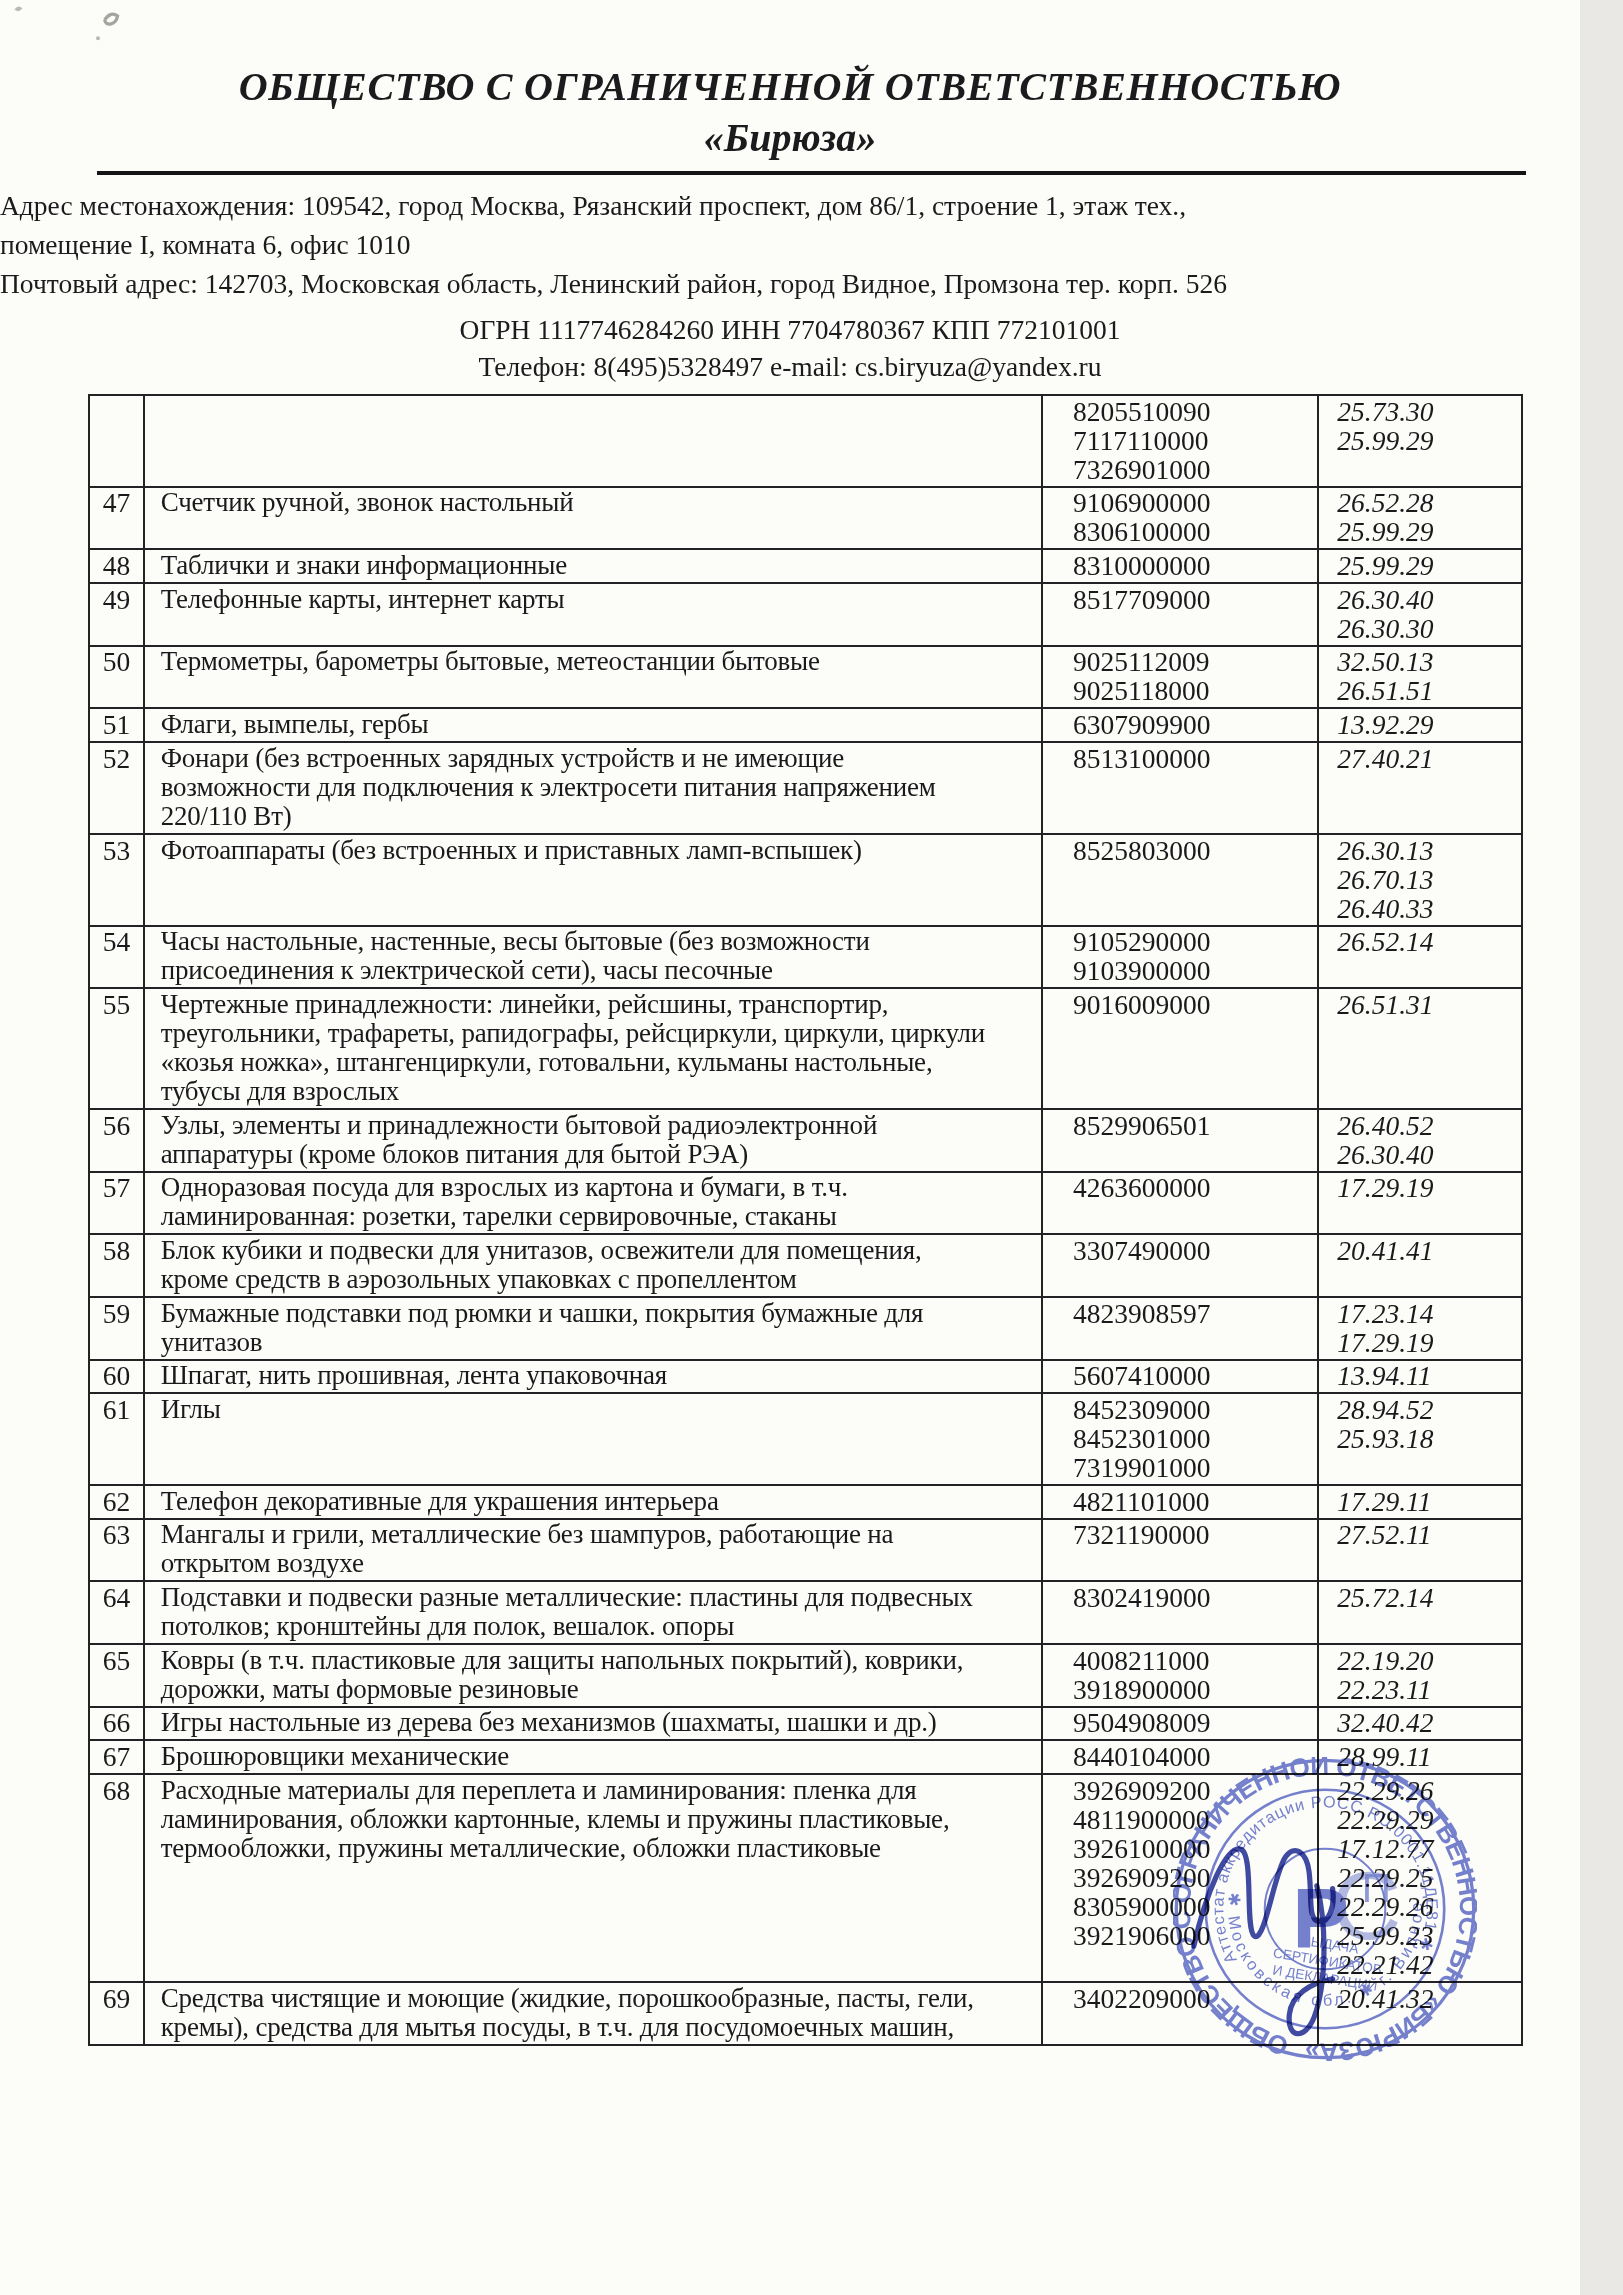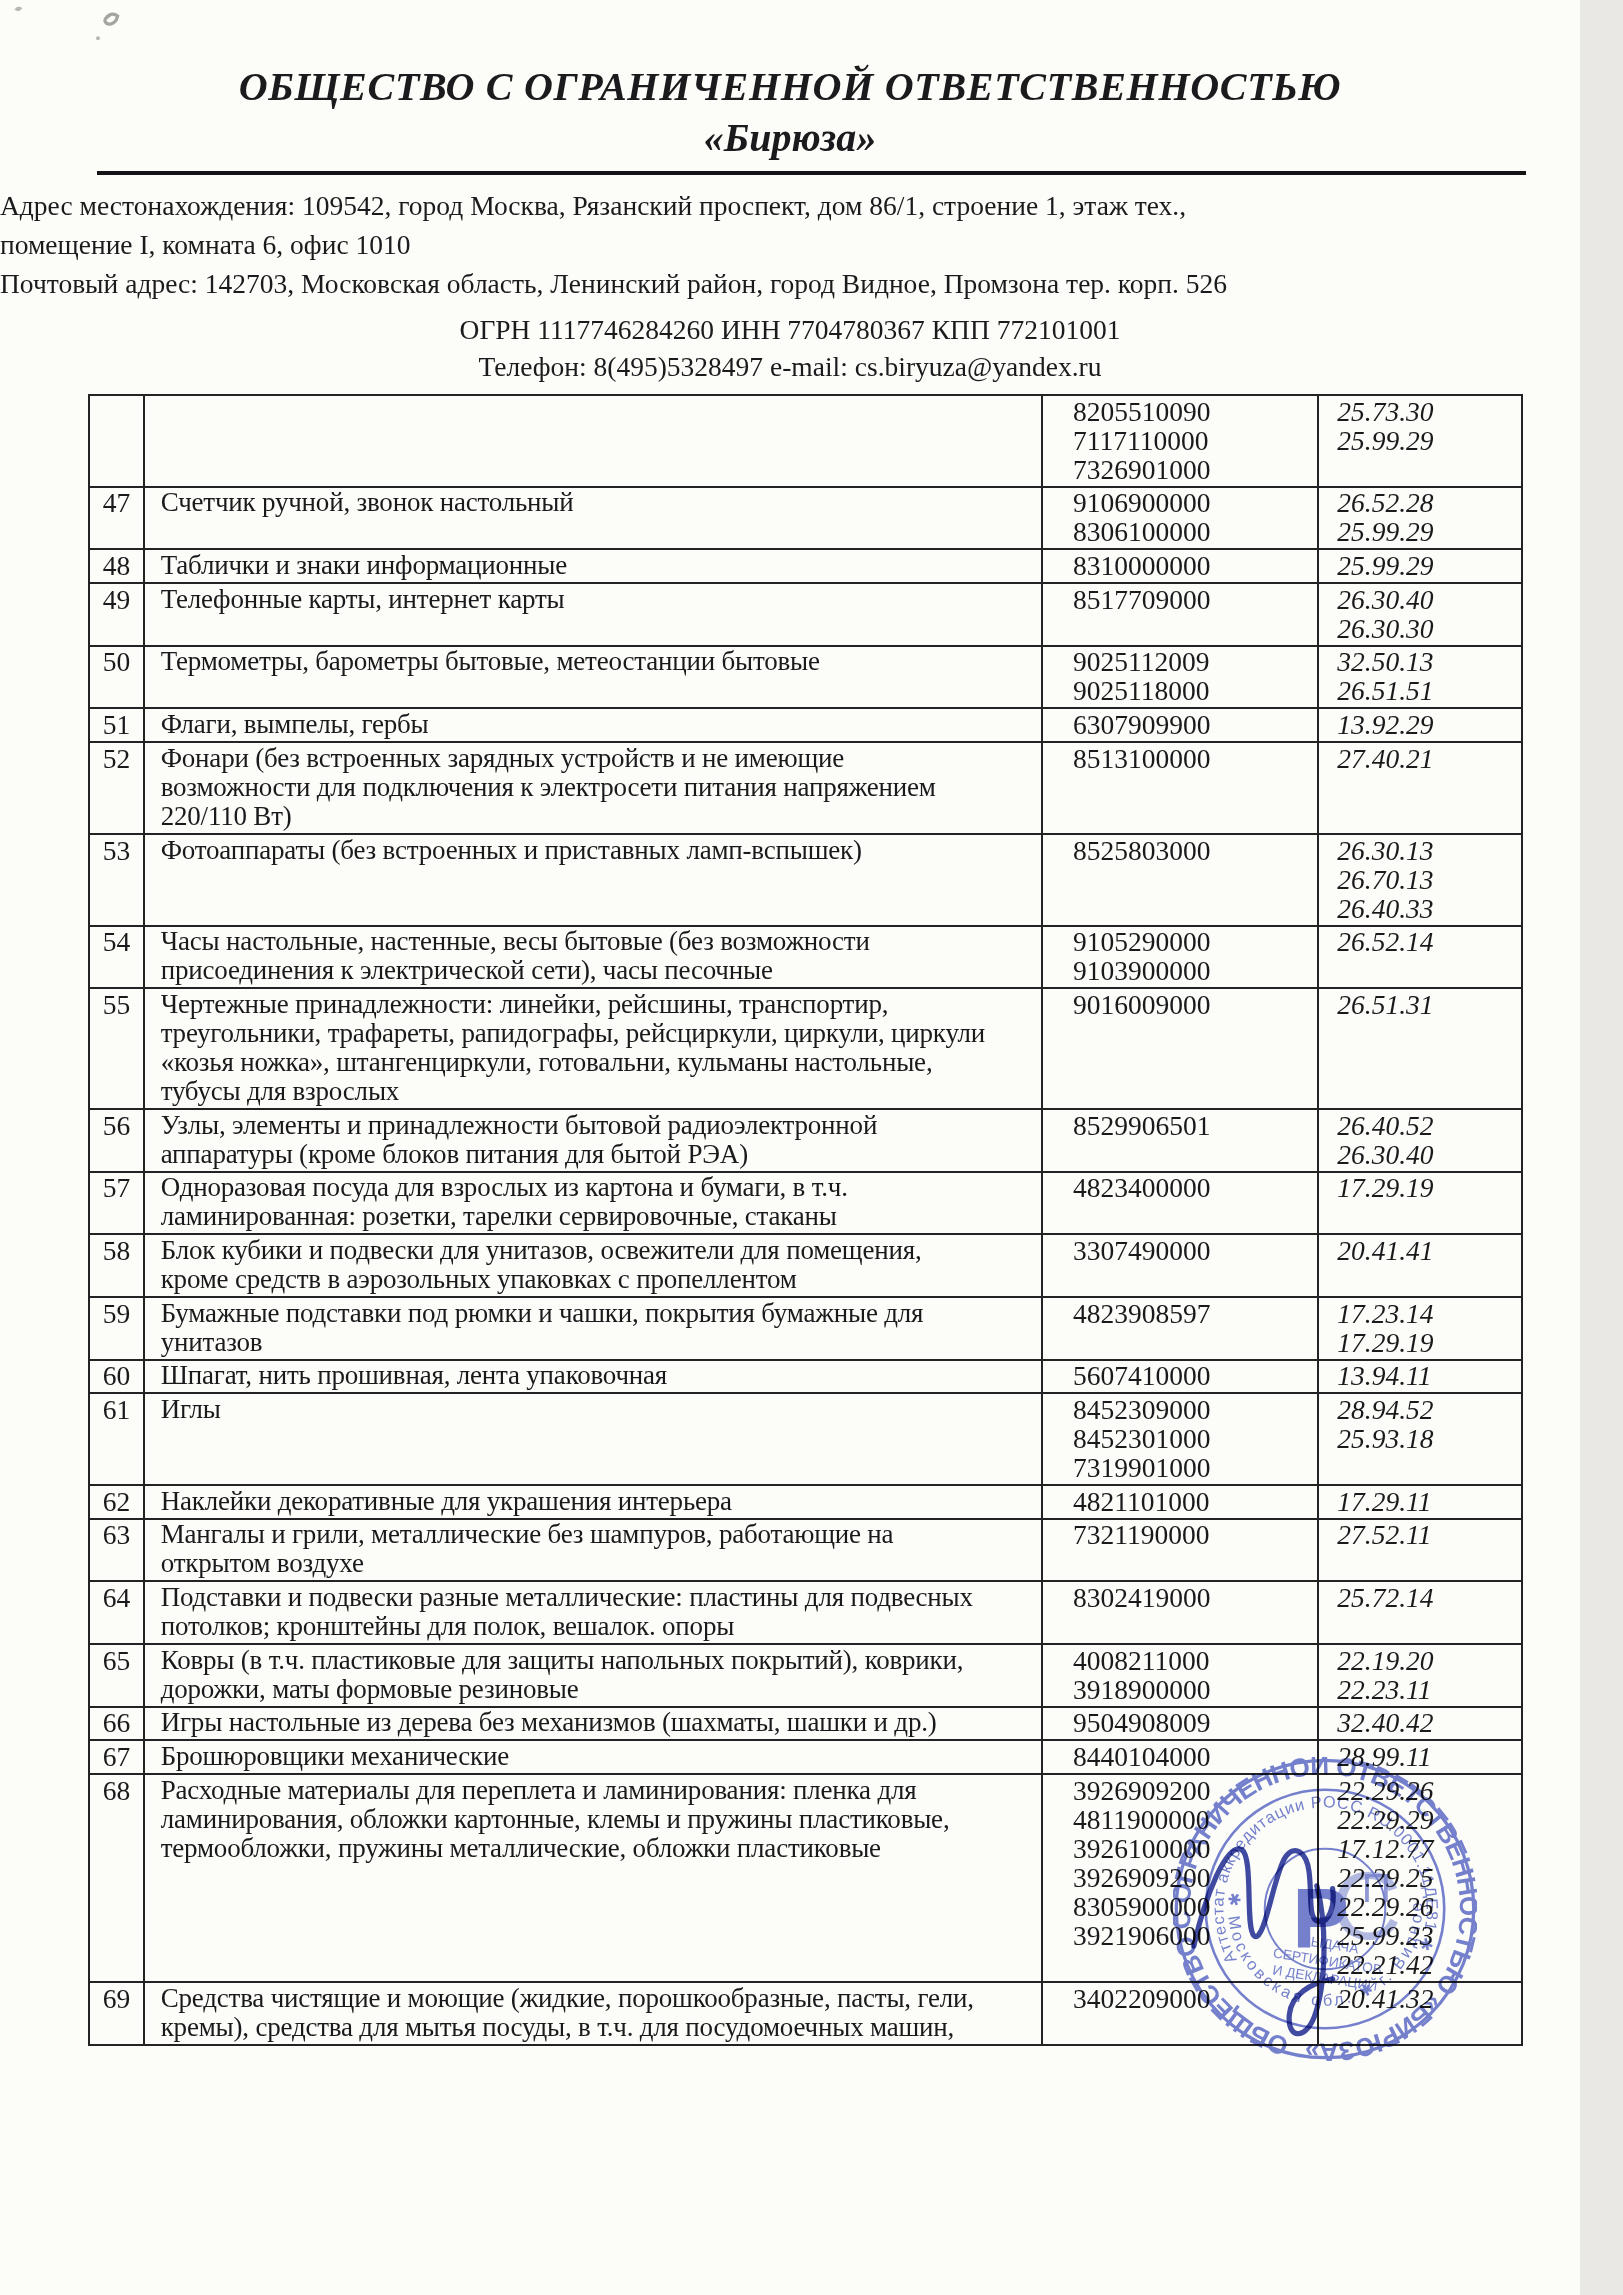--- a/index.html
+++ b/index.html
@@ -263,21 +263,21 @@
         </tr>
         <tr>
           <td class="col-num">
             <div class="cell-line">57</div>
           </td>
           <td class="col-desc">
             <div class="cell-line">Одноразовая посуда для взрослых из картона и бумаги, в т.ч.</div>
             <div class="cell-line">ламинированная: розетки, тарелки сервировочные, стаканы</div>
           </td>
           <td class="col-code">
-            <div class="cell-line">4823400000</div>
+            <div class="cell-line">4263600000</div>
           </td>
           <td class="col-class">
             <div class="cell-line">17.29.19</div>
           </td>
         </tr>
         <tr>
           <td class="col-num">
             <div class="cell-line">58</div>
           </td>
           <td class="col-desc">
@@ -336,21 +336,21 @@
           <td class="col-class">
             <div class="cell-line">28.94.52</div>
             <div class="cell-line">25.93.18</div>
           </td>
         </tr>
         <tr>
           <td class="col-num">
             <div class="cell-line">62</div>
           </td>
           <td class="col-desc">
-            <div class="cell-line">Наклейки декоративные для украшения интерьера</div>
+            <div class="cell-line">Телефон декоративные для украшения интерьера</div>
           </td>
           <td class="col-code">
             <div class="cell-line">4821101000</div>
           </td>
           <td class="col-class">
             <div class="cell-line">17.29.11</div>
           </td>
         </tr>
         <tr>
           <td class="col-num">

